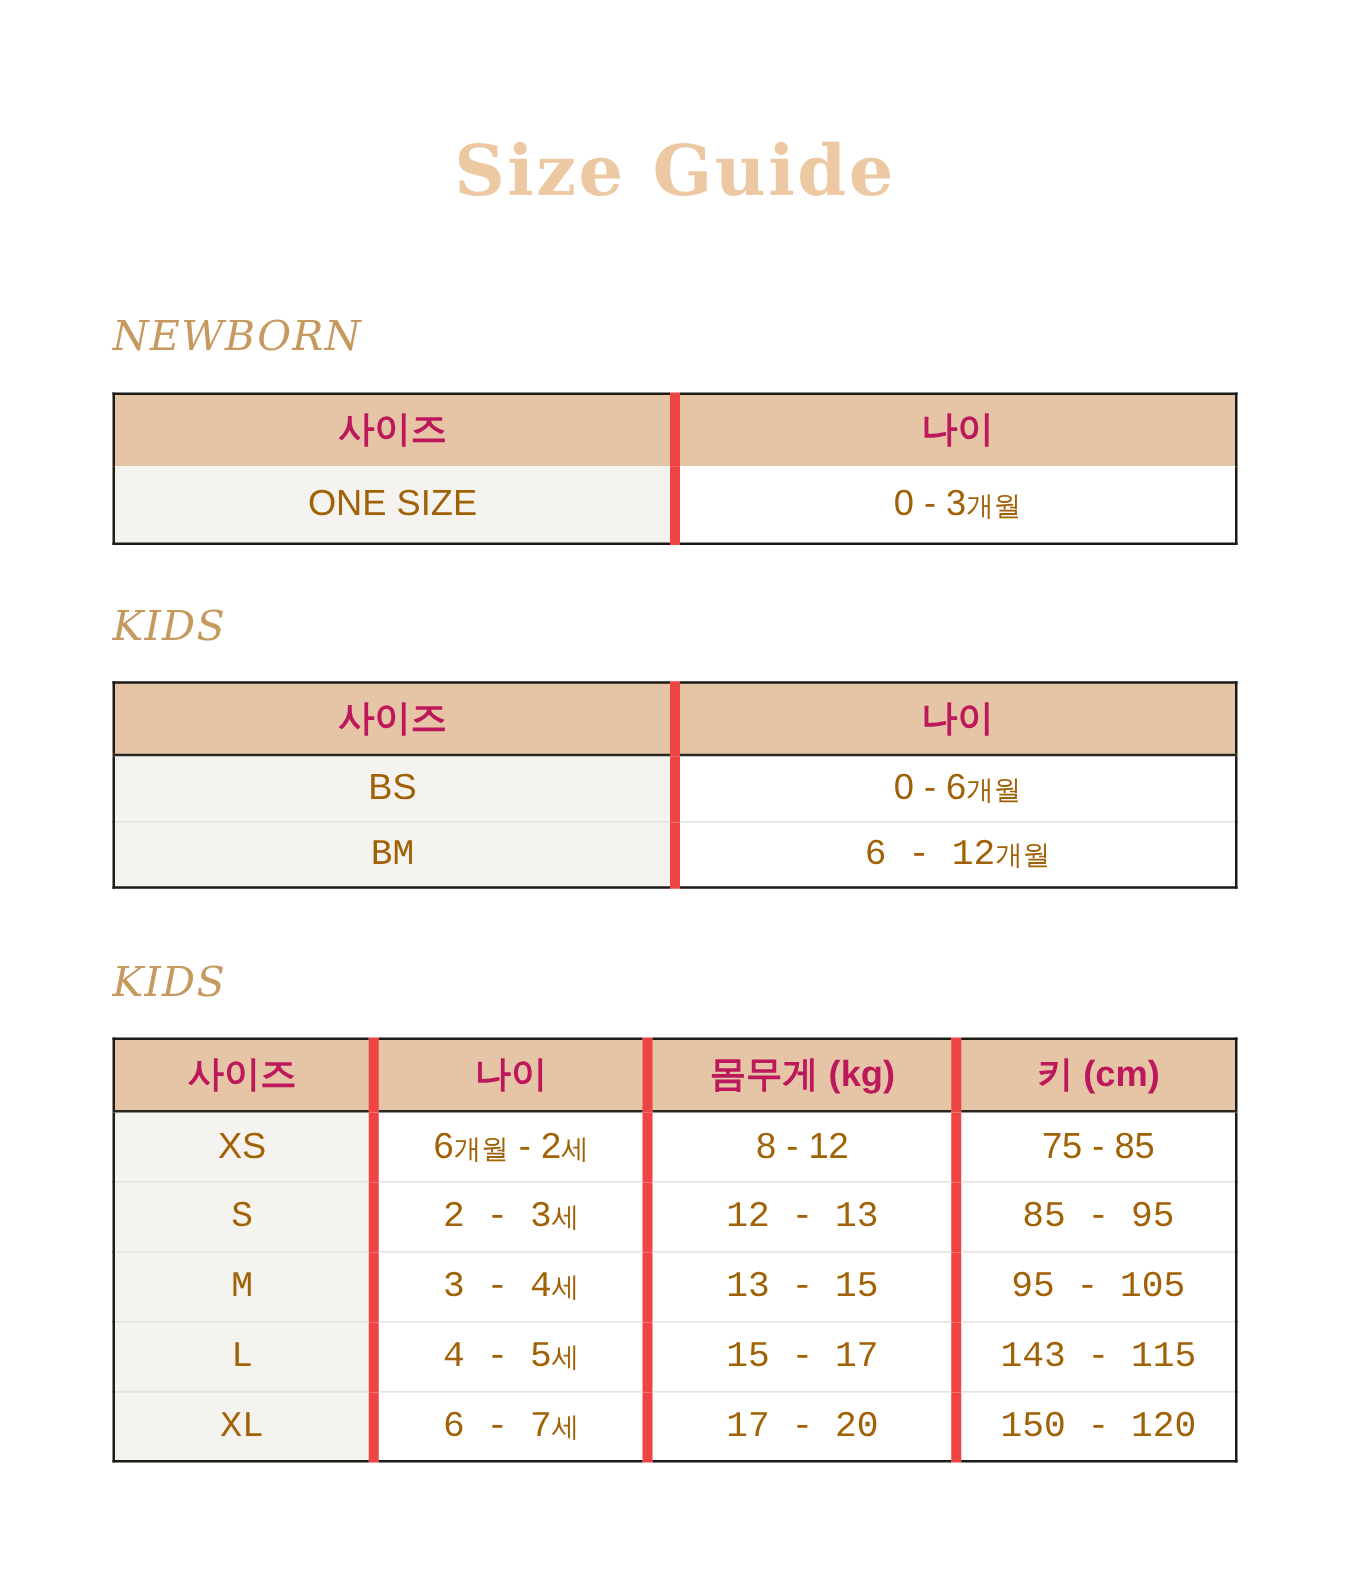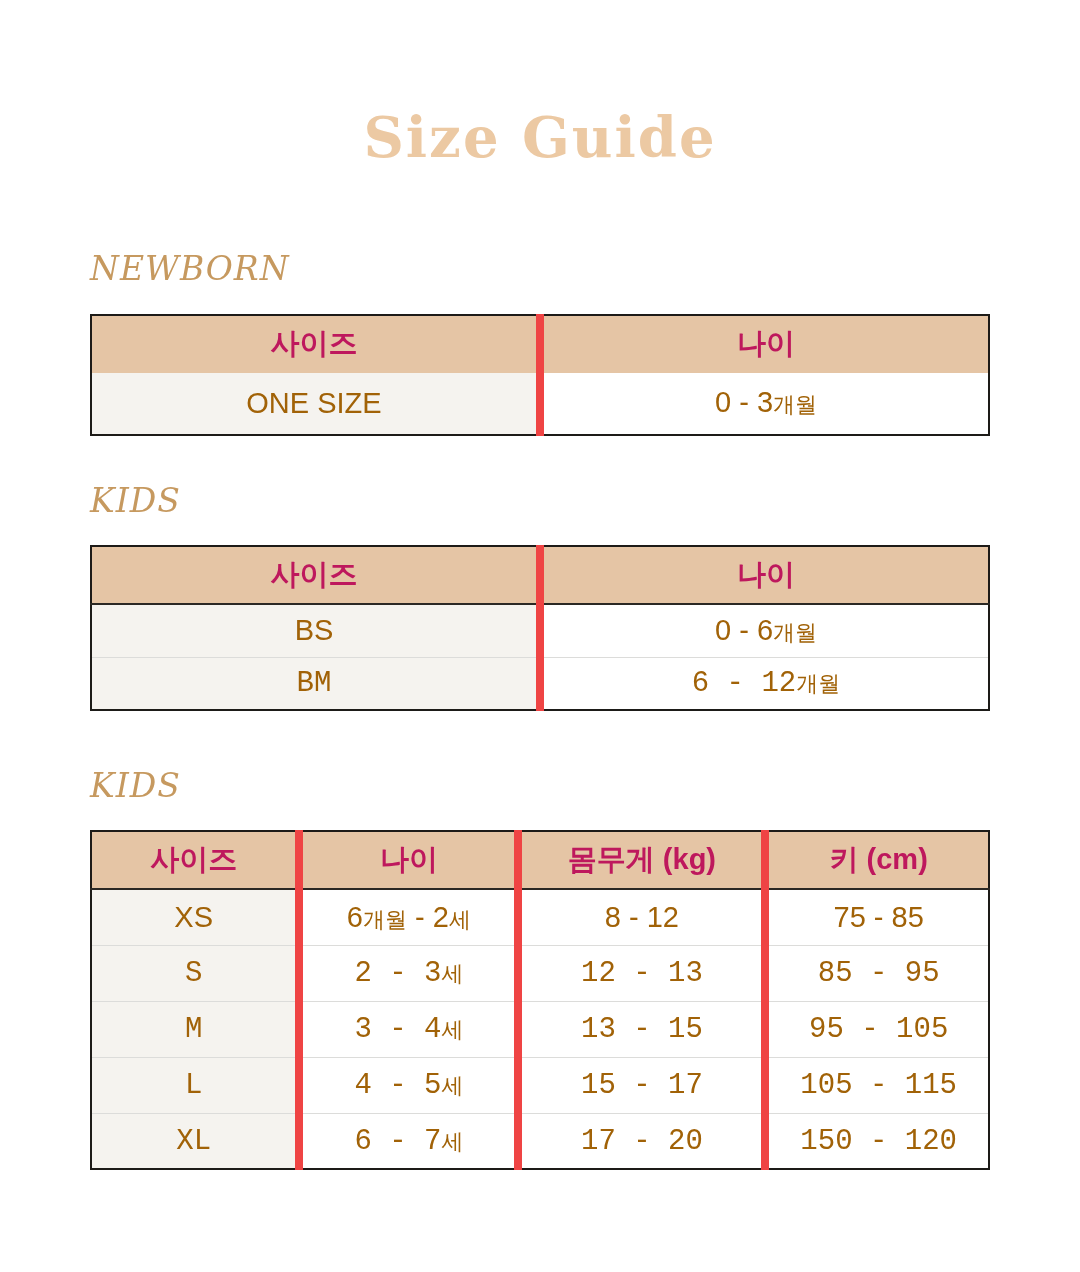--- a/index.html
+++ b/index.html
@@ -157,21 +157,21 @@
           <tr>
             <td>M</td>
             <td>3 - 4<span class="kr">세</span></td>
             <td>13 - 15</td>
             <td>95 - 105</td>
           </tr>
           <tr>
             <td>L</td>
             <td>4 - 5<span class="kr">세</span></td>
             <td>15 - 17</td>
-            <td>105 - 115</td>
+            <td>143 - 115</td>
           </tr>
           <tr>
             <td>XL</td>
             <td>6 - 7<span class="kr">세</span></td>
             <td>17 - 20</td>
             <td>150 - 120</td>
           </tr>
         </tbody>
       </table>
   </section>

